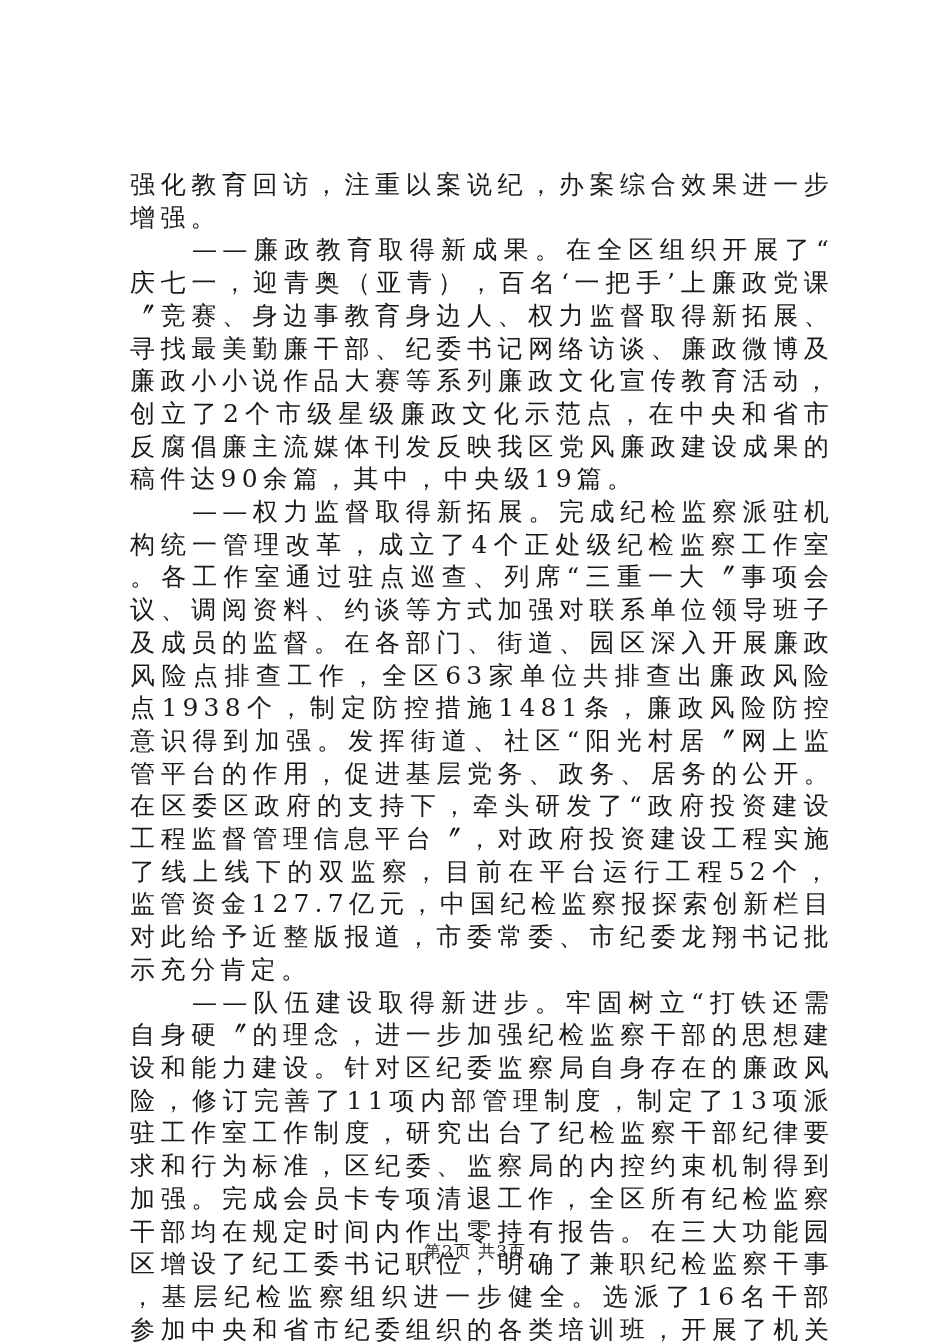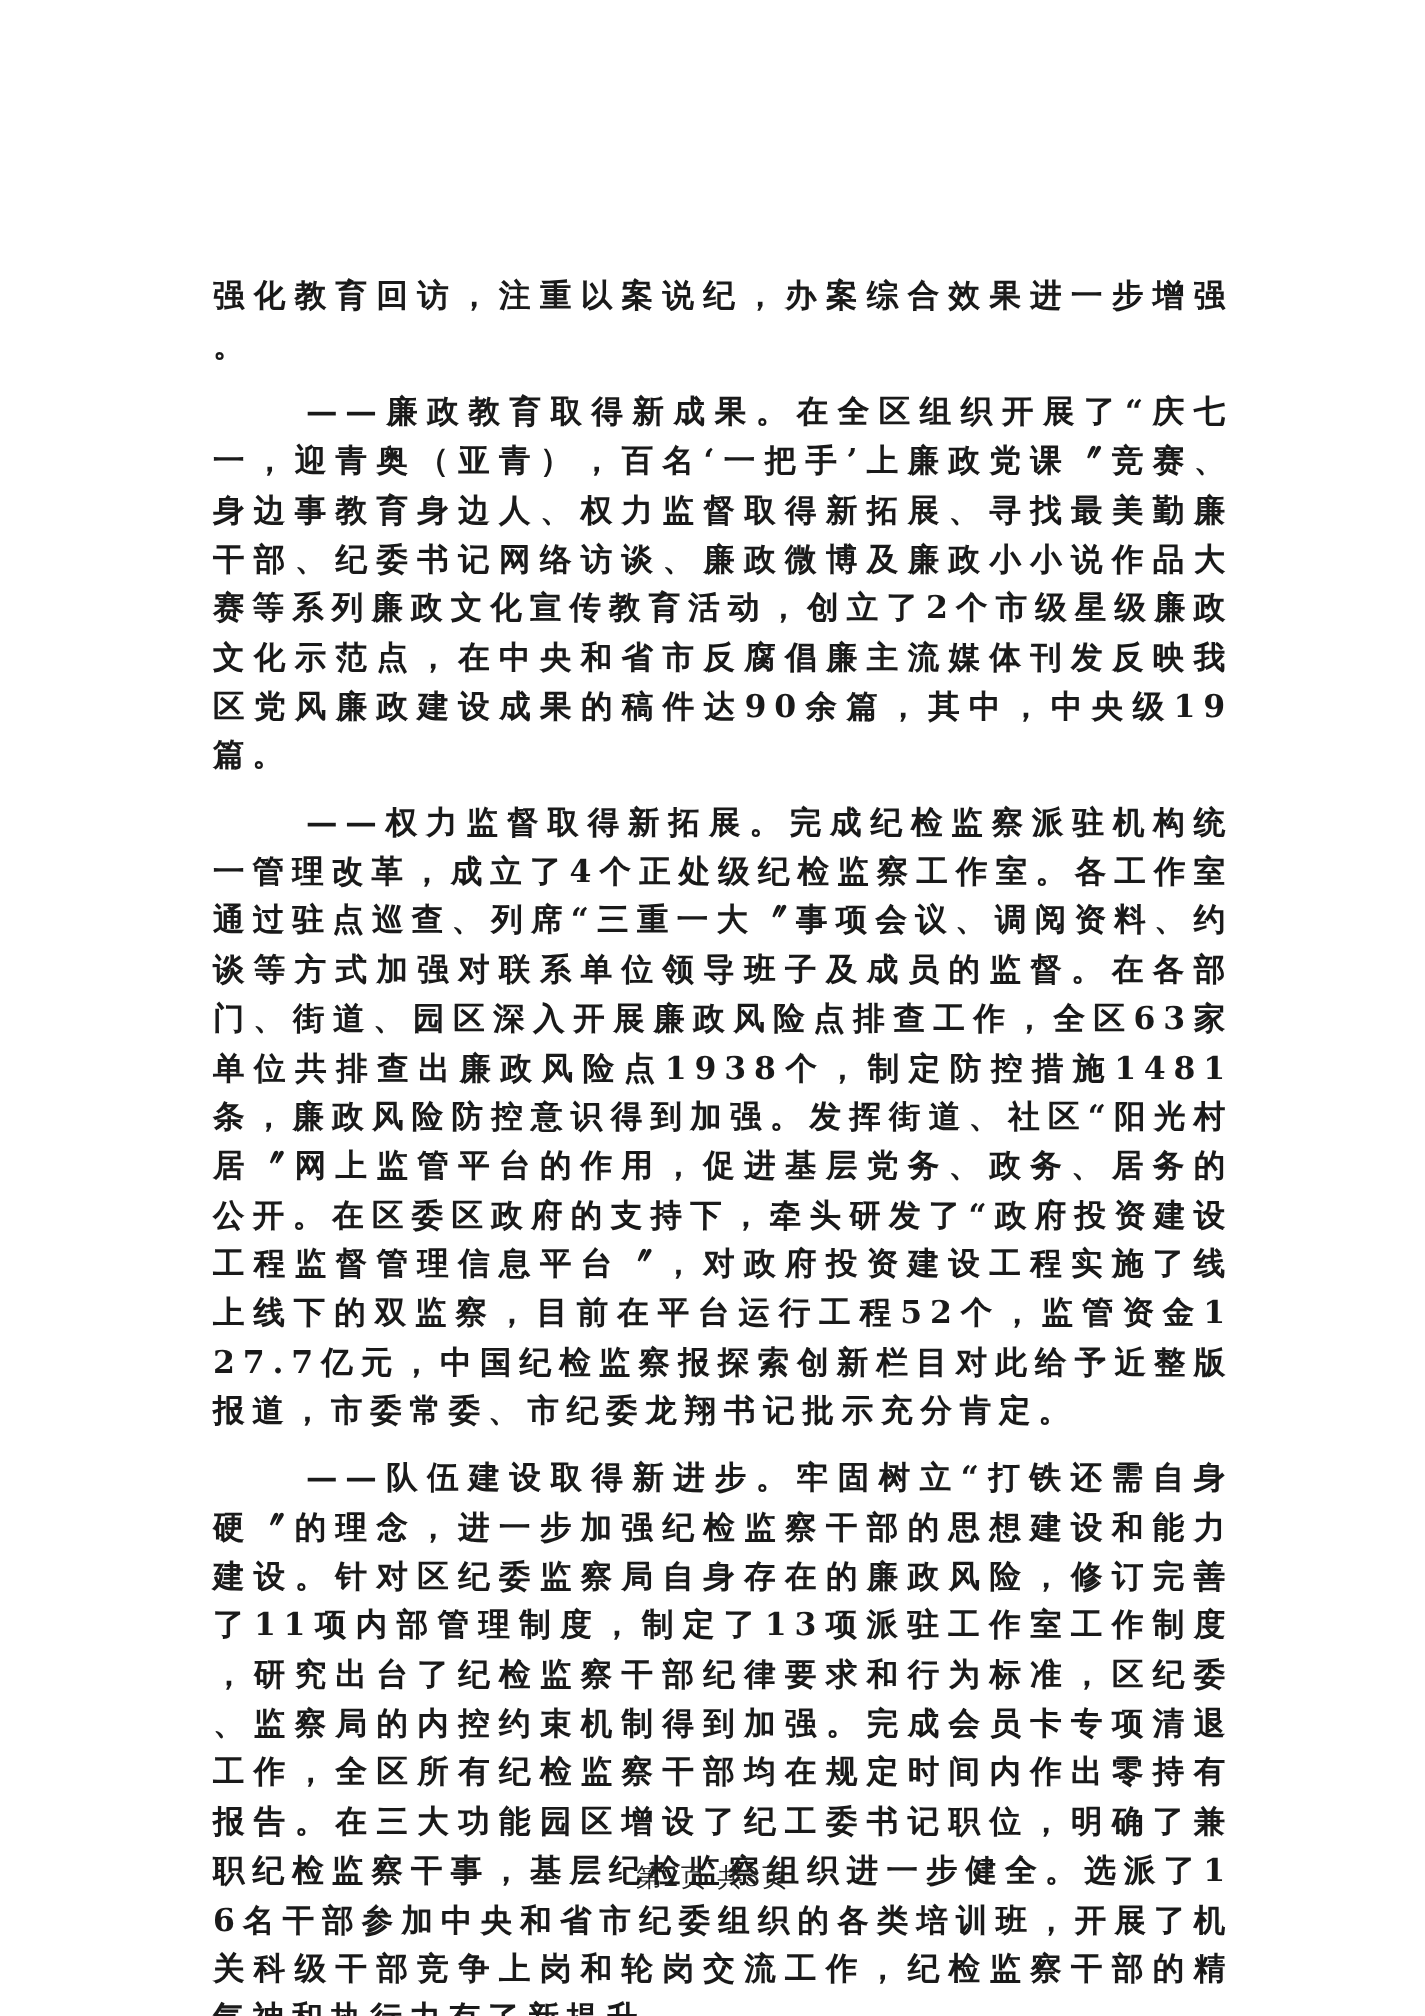--- a/index.html
+++ b/index.html
@@ -15,29 +15,28 @@
     font-family: "DejaVu Serif", "Liberation Serif", serif;
     color: #1a1a1a;
   }
   .page {
     position: absolute;
     left: 130px;
     top: 169px;
     width: 704px;
   }
   .para {
-    margin: 12px;
-    font-size: 21px;
+    margin: 0;
+    font-size: 25px;
     line-height: 32.7px;
     letter-spacing: 5.2px;
     text-align: justify;
     text-justify: inter-character;
     word-break: break-all;
     line-break: anywhere;
-    font-weight: bold;
   }
   .para.indent {
     text-indent: 62px;
   }
   .footer {
     position: absolute;
     left: 0;
     width: 950px;
     top: 1240px;
     text-align: center;

